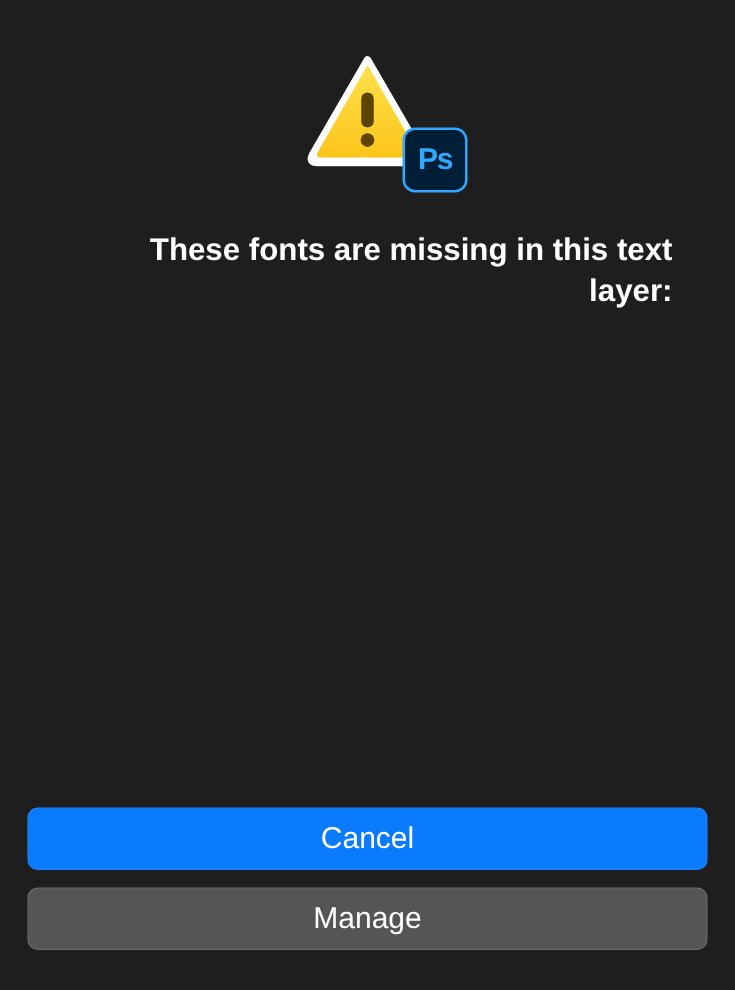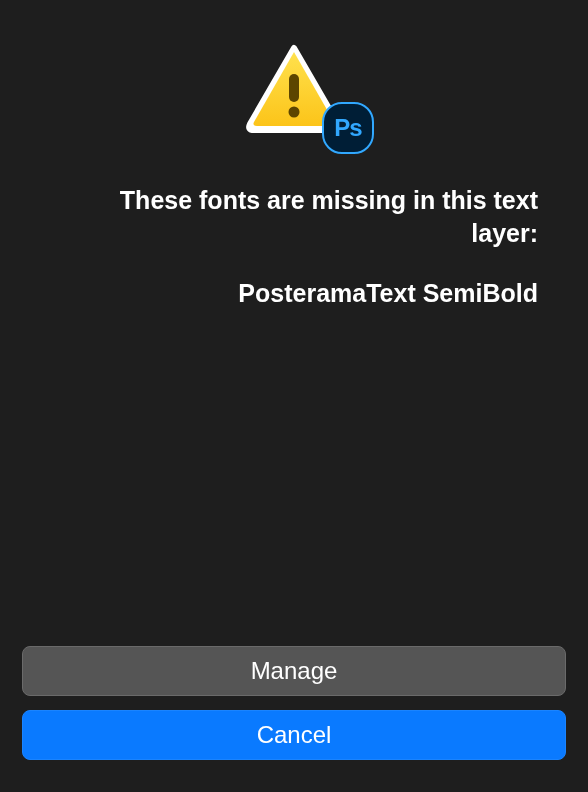--- a/index.html
+++ b/index.html
@@ -32,21 +32,21 @@
       transform: translateX(-50%);
     }
     .ps-badge {
       position: absolute;
       bottom: -10px;
       right: -30px;
       width: 52px;
       height: 52px;
       background: #001e36;
       border: 2px solid #31a8ff;
-      border-radius: 20px;
+      border-radius: 10px;
       display: flex;
       align-items: center;
       justify-content: center;
       color: #31a8ff;
       font-weight: 700;
       font-size: 24px;
       letter-spacing: -1px;
     }
     .message-area {
       text-align: right;
@@ -113,19 +113,18 @@
     <rect x="45" y="30" width="10" height="28" rx="5" fill="#5c4500"></rect>
     <circle cx="50" cy="68" r="5.5" fill="#5c4500"></circle>
   </svg>
   <div class="ps-badge">
     <span>Ps</span>
   </div>
 </div>
 
 <div class="message-area">
   <div class="heading">These fonts are missing in this text layer:</div>
-  <div class="font-name">PosteramaText SemiBold</div>
 </div>
 
 <div class="button-area">
+  <button class="btn btn-primary">Cancel</button>
   <button class="btn btn-secondary">Manage</button>
-  <button class="btn btn-primary">Cancel</button>
 </div>
 
 </body></html>

